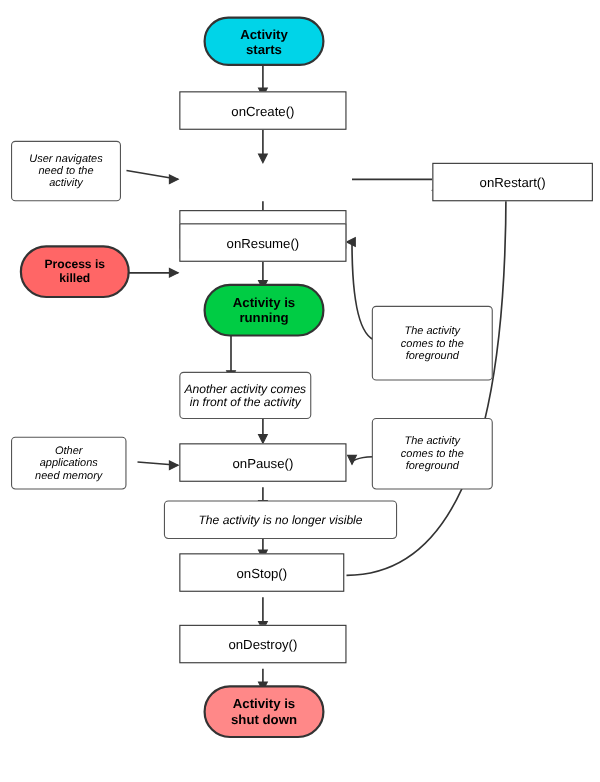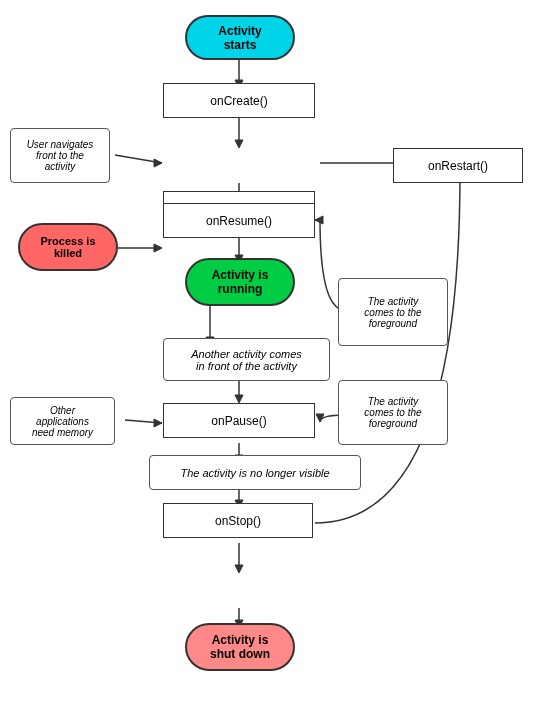--- a/index.html
+++ b/index.html
@@ -151,29 +151,29 @@
     <span style="white-space:pre-line;">Activity
 starts</span>
   </div>
 
   <div class="node rounded-rect" style="left:163px; top:83px; width:152px; height:35px;">
     <span>onCreate()</span>
   </div>
 
   <div class="node side-note" style="left:10px; top:128px; width:100px; height:55px; font-size:10px; padding:3px;">
     <span style="white-space:pre-line; text-align:center;">User navigates
-front to the
+need to the
 activity</span>
   </div>
 
   <div class="node rounded-rect" style="left:163px; top:143px; width:152px; height:35px;margin-top:48px;">
     <span>onStart()</span>
   </div>
 
-  <div class="node rounded-rect" style="left:393px; top:148px; width:130px; height:35px;">
+  <div class="node rounded-rect" style="left:393px; top:148px; width:146px; height:35px;">
     <span>onRestart()</span>
   </div>
 
   <div class="node red-oval" style="left:18px; top:223px; width:100px; height:48px; font-size:11px; font-weight:bold;">
     <span style="white-space:pre-line;">Process is
 killed</span>
   </div>
 
   <div class="node rounded-rect" style="left:163px; top:203px; width:152px; height:35px;">
     <span>onResume()</span>
@@ -183,21 +183,21 @@
     <span style="white-space:pre-line;">Activity is
 running</span>
   </div>
 
   <div class="node side-note" style="left:338px; top:278px; width:110px; height:68px; font-size:10px; padding:4px;">
     <span style="white-space:pre-line; text-align:center;">The activity
 comes to the
 foreground</span>
   </div>
 
-  <div class="node italic-box" style="left:163px; top:338px; width:167px; height:43px; padding:3px;">
+  <div class="node italic-box" style="left:163px; top:338px; width:120px; height:43px; padding:3px;">
     <span style="white-space:pre-line; text-align:center;">Another activity comes
 in front of the activity</span>
   </div>
 
   <div class="node side-note" style="left:10px; top:397px; width:105px; height:48px; font-size:10px; padding:19px;align-items:center;">
     <span style="white-space:pre-line; text-align:center;">Other applications
 need memory</span>
   </div>
 
   <div class="node side-note" style="left:338px; top:380px; width:110px; height:65px; font-size:10px; padding:4px;">
@@ -211,19 +211,22 @@
   </div>
 
   <div class="node italic-box" style="left:149px; top:455px; width:212px; height:35px; padding:3px;">
     <span style="font-style:italic; font-size:11px;">The activity is no longer visible</span>
   </div>
 
   <div class="node rounded-rect" style="left:163px; top:503px; width:150px; height:35px;">
     <span>onStop()</span>
   </div>
 
+  <div class="node rounded-rect" style="left:163px; top:568px; width:152px; height:35px;">
+    <span>onDestroy()</span>
+  </div>
 
   <div class="node pink-oval" style="left:185px; top:623px; width:110px; height:48px; font-size:12px; font-weight:bold;">
     <span style="white-space:pre-line;">Activity is
 shut down</span>
   </div>
 
 </div>
 
 </body></html>

